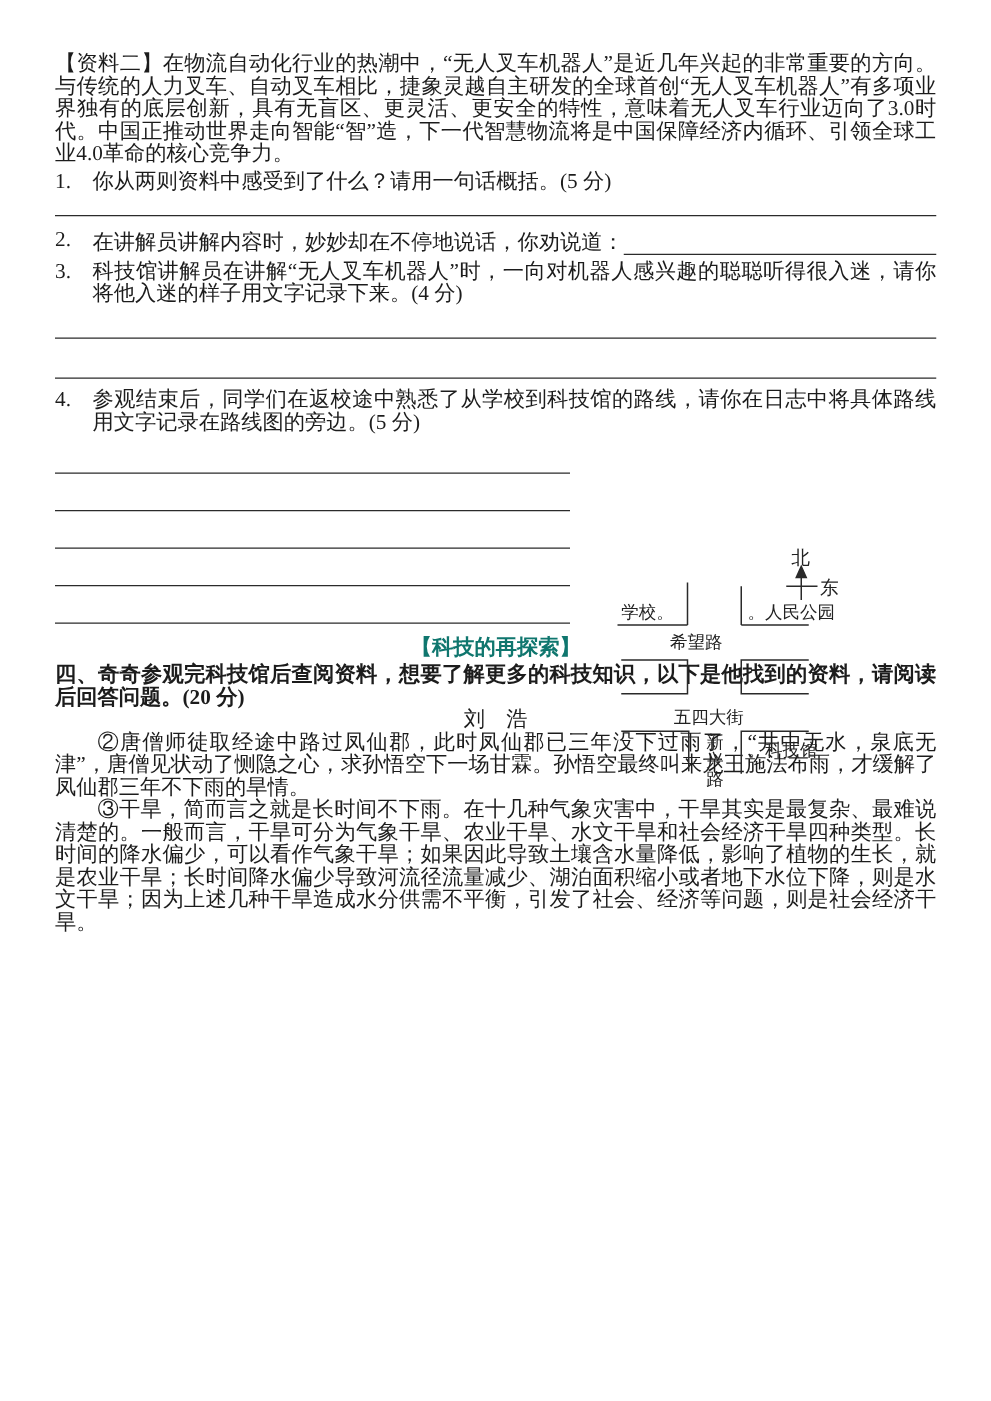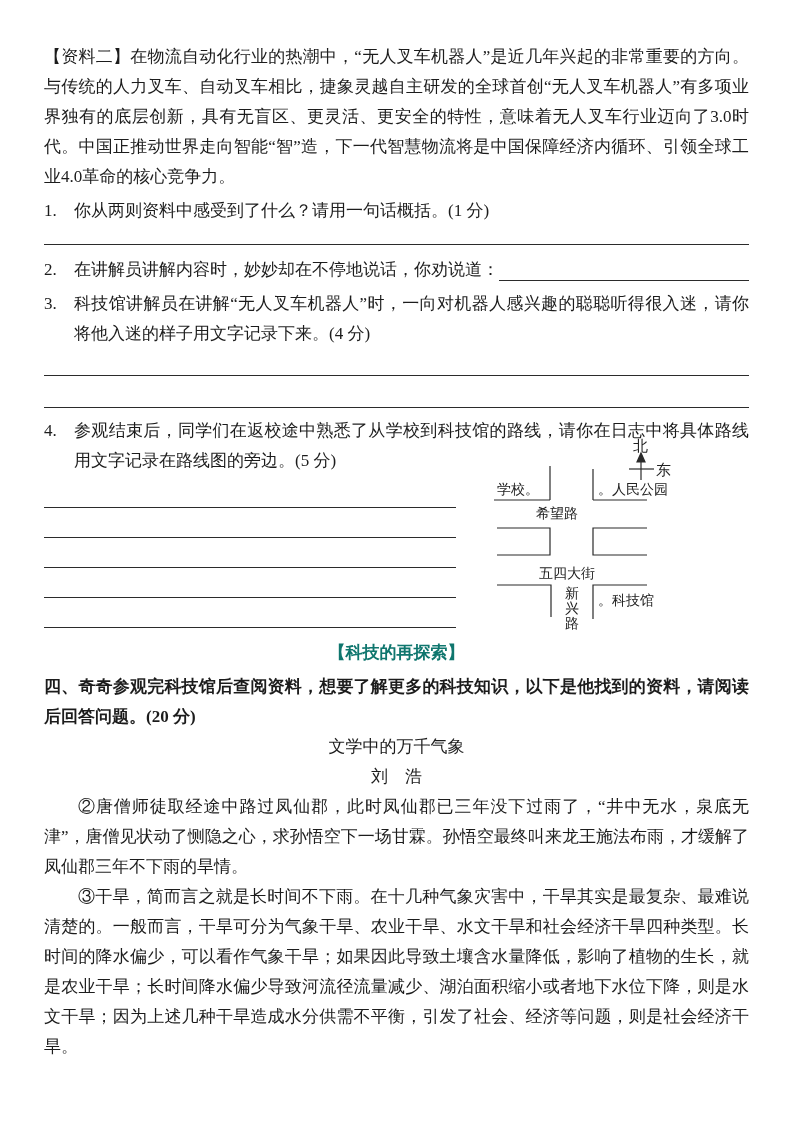--- a/index.html
+++ b/index.html
@@ -5,21 +5,21 @@
   html, body { margin: 0; padding: 0; background: #ffffff; }
   .page {
     position: relative;
     width: 793px;
     height: 1121px;
     margin: 0 auto;
     background: #ffffff;
     color: #1c1c1c;
     font-family: "Liberation Serif", "DejaVu Serif", serif;
     font-size: 17px;
-    line-height: 30px;
+    line-height: 18px;
     overflow: hidden;
     box-sizing: border-box;
     padding: 42px 44px 0 44px;
   }
   .para { text-align: justify; }
   .indent2 { text-indent: 2em; }
   .q { display: flex; align-items: flex-start; }
   .q-num { flex: 0 0 30px; }
   .q-body { flex: 1; text-align: justify; }
   .row-flex { display: flex; align-items: center; }
@@ -43,21 +43,21 @@
 </style>
 </head>
 <body>
 
 <div class="page">
 
   <div class="para">【资料二】在物流自动化行业的热潮中，“无人叉车机器人”是近几年兴起的非常重要的方向。与传统的人力叉车、自动叉车相比，捷象灵越自主研发的全球首创“无人叉车机器人”有多项业界独有的底层创新，具有无盲区、更灵活、更安全的特性，意味着无人叉车行业迈向了3.0时代。中国正推动世界走向智能“智”造，下一代智慧物流将是中国保障经济内循环、引领全球工业4.0革命的核心竞争力。</div>
 
   <div class="q" style="margin-top:4px">
     <span class="q-num">1.</span>
-    <div class="q-body">你从两则资料中感受到了什么？请用一句话概括。(1 分)</div>
+    <div class="q-body">你从两则资料中感受到了什么？请用一句话概括。(5 分)</div>
   </div>
   <div class="u-full" style="height:18px"></div>
 
   <div class="q" style="margin-top:10px">
     <span class="q-num">2.</span>
     <div class="q-body row-flex">
       <span>在讲解员讲解内容时，妙妙却在不停地说话，你劝说道：</span>
       <span class="fill-line"></span>
     </div>
   </div>
@@ -111,18 +111,17 @@
     <text x="77" y="162">新</text>
     <text x="77" y="177">兴</text>
     <text x="77" y="192">路</text>
     <text x="110" y="169">。科技馆</text>
   </svg>
 
   <div class="center section-header" style="color: #0f766e;">【科技的再探索】</div>
 
   <div class="section-intro">四、奇奇参观完科技馆后查阅资料，想要了解更多的科技知识，以下是他找到的资料，请阅读后回答问题。(20 分)</div>
 
-  <div class="center">文学中的万千气象</div>
   <div class="center">刘　浩</div>
   <div class="para indent2">②唐僧师徒取经途中路过凤仙郡，此时凤仙郡已三年没下过雨了，“井中无水，泉底无津”，唐僧见状动了恻隐之心，求孙悟空下一场甘霖。孙悟空最终叫来龙王施法布雨，才缓解了凤仙郡三年不下雨的旱情。</div>
   <div class="para indent2">③干旱，简而言之就是长时间不下雨。在十几种气象灾害中，干旱其实是最复杂、最难说清楚的。一般而言，干旱可分为气象干旱、农业干旱、水文干旱和社会经济干旱四种类型。长时间的降水偏少，可以看作气象干旱；如果因此导致土壤含水量降低，影响了植物的生长，就是农业干旱；长时间降水偏少导致河流径流量减少、湖泊面积缩小或者地下水位下降，则是水文干旱；因为上述几种干旱造成水分供需不平衡，引发了社会、经济等问题，则是社会经济干旱。</div>
 
 </div>
 
 </body></html>

